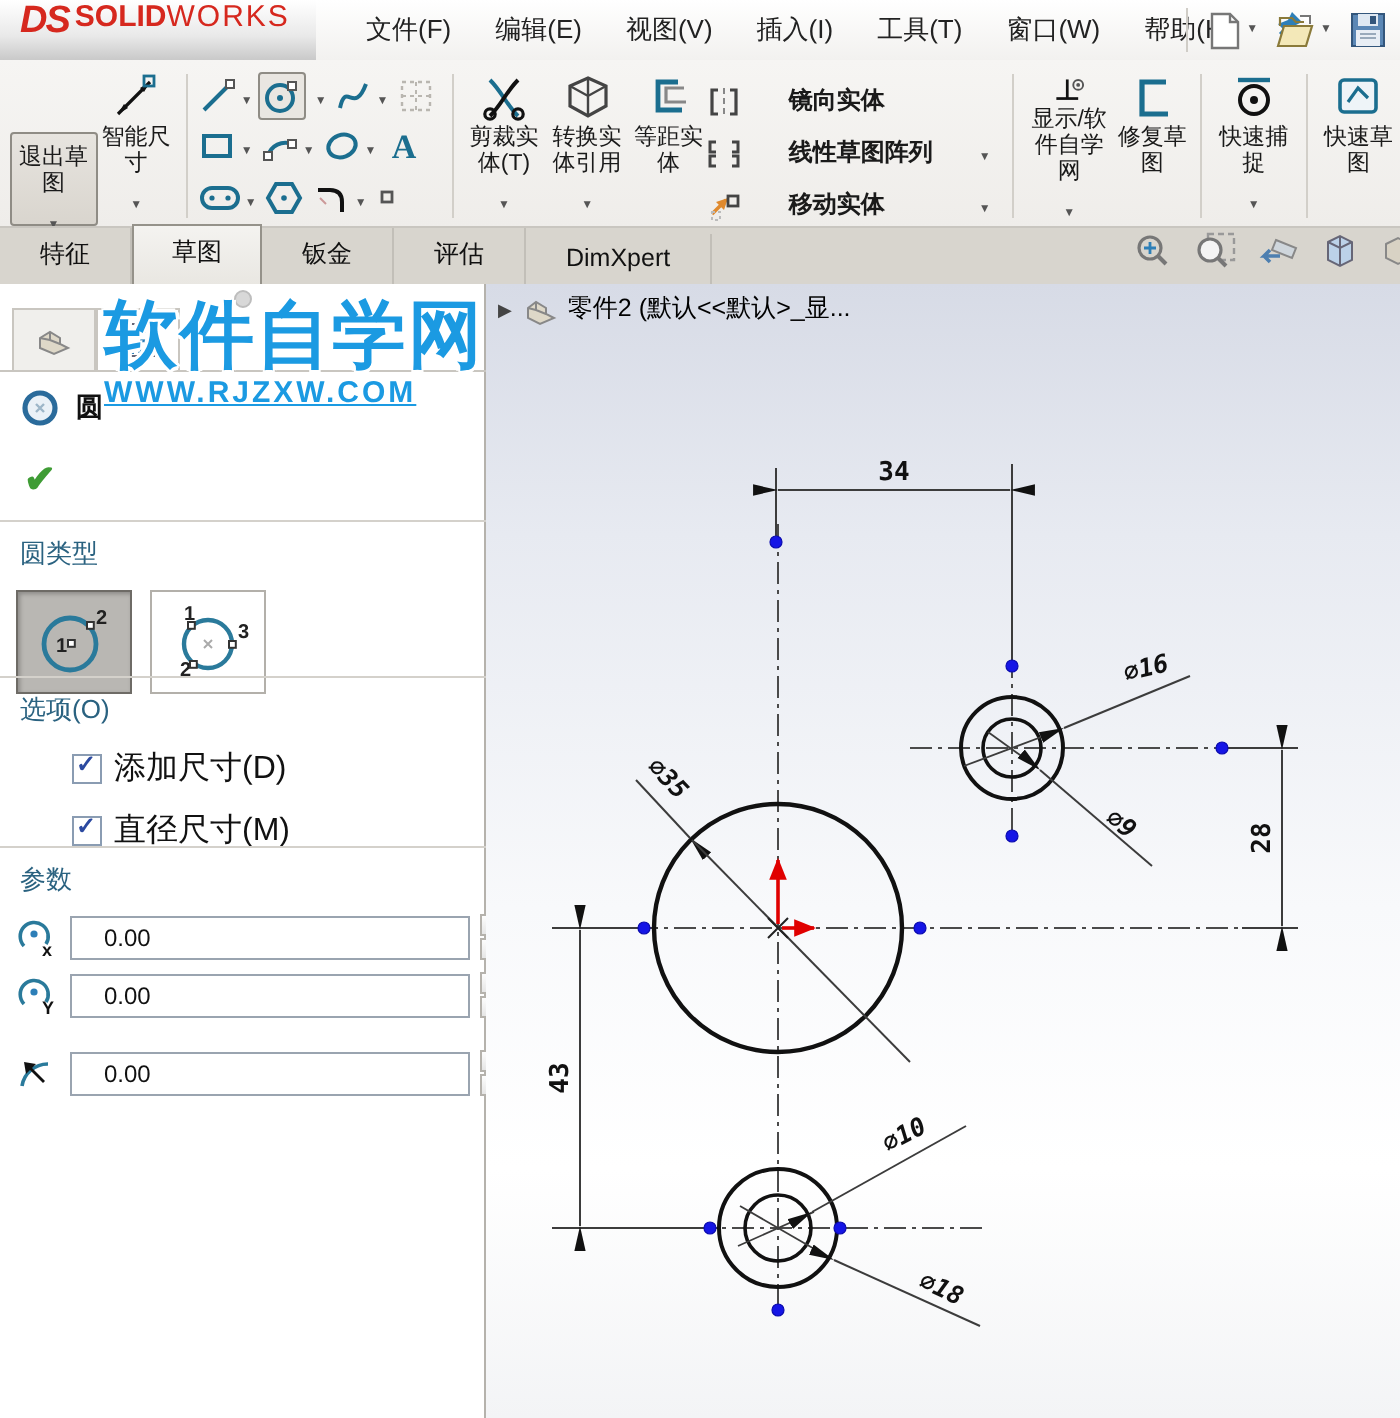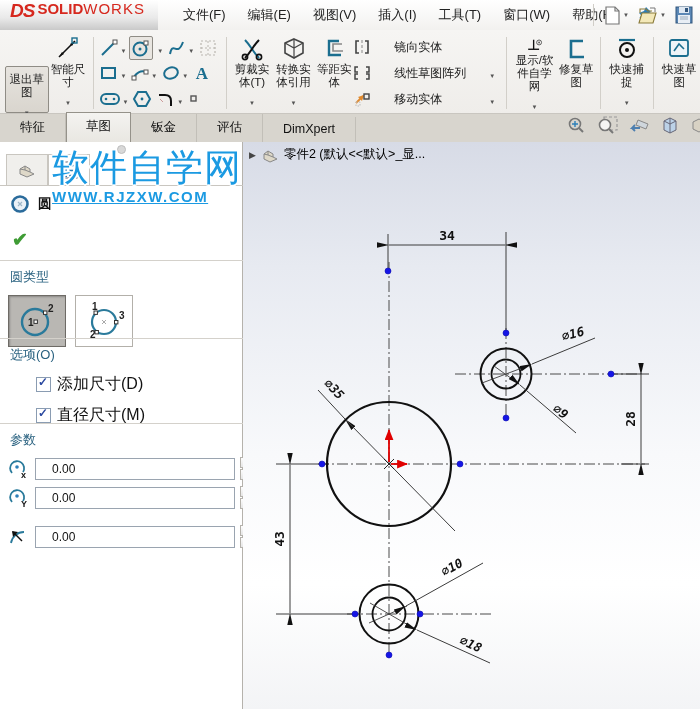--- a/index.html
+++ b/index.html
@@ -32,40 +32,40 @@
   .tb-big .tb-label{font-size:11.5px;line-height:13px;text-align:center;color:#1a1a1a;margin-top:2px;}
   .tb-big .dd{margin-top:2px;}
   .dd::after{content:"▼";font-size:6px;color:#555;}
   .tb-big.selected{background:linear-gradient(180deg,#e7e4df,#d9d5ce);border:1px solid #8f8c85;margin-top:33px;}
   .tb-grid{display:flex;flex-direction:column;justify-content:space-between;padding:2px 0;}
   .g-row{display:flex;align-items:center;height:25px;}
   .g-cell{display:flex;align-items:center;padding:1px 1px;margin-right:2px;}
   .g-cell .dd{margin-left:1px;}
   .g-cell.sel{border:1px solid #8f8c85;background:#e9e6e1;border-radius:2px;}
   .tb-trio{display:flex;flex-direction:column;justify-content:space-between;padding:2px 0;width:148px;}
-  .t-row{display:flex;align-items:center;height:24px;gap:23px;}
+  .t-row{display:flex;align-items:flex-end;height:24px;gap:23px;font-weight:bold;}
   .t-row .t-label{font-size:12px;color:#1a1a1a;white-space:nowrap;}
   .t-row .dd{margin-left:auto;margin-right:6px;}
   
   .tabbar{position:absolute;left:0;top:114px;width:700px;height:28px;background:#d8d5ce;
     border-bottom:1px solid #b9b6af;display:flex;align-items:flex-end;}
   .tab{font-size:12.5px;color:#111;padding:5px 20px 6px 20px;border-right:1px solid #c2bfb8;}
   .tab.active{background:linear-gradient(180deg,#f4f3f0,#e9e7e2);border:1px solid #95928a;border-bottom:none;
     padding:5px 19px 7px 19px;}
   .headsup{margin-left:auto;display:flex;align-items:center;gap:10px;padding-right:0;height:28px;}
   
   .panel{position:absolute;left:0;top:142px;width:243px;height:567px;background:#ffffff;
     border-right:1px solid #b5b2ac;box-sizing:border-box;}
   .grip{position:absolute;left:117px;top:3px;width:7px;height:7px;border-radius:50%;
     background:#d8d8d8;border:1px solid #bdbdbd;}
   .ptabs{position:absolute;left:0px;top:12px;display:flex;border-bottom:1px solid #c9c6c0;width:243px;padding-left:6px;}
   .ptab{width:40px;height:30px;display:flex;align-items:center;justify-content:center;border:1px solid #c9c6c0;border-bottom:none;background:#f0efec;}
   .ptab.active{background:#ffffff;}
   .watermark{position:absolute;left:52px;top:6px;width:190px;pointer-events:none;z-index:5;}
-  .wm-title{font-size:37px;font-weight:normal;color:#1b9ae2;line-height:40px;letter-spacing:1px;
+  .wm-title{font-size:37px;font-weight:bold;color:#1b9ae2;line-height:40px;letter-spacing:1px;
     text-shadow:-2px 0 #fff,2px 0 #fff,0 -2px #fff,0 2px #fff,-1px -1px #fff,1px 1px #fff,1px -1px #fff,-1px 1px #fff;text-align:center;}
   .wm-url{font-size:15px;font-weight:bold;color:#1b9ae2;letter-spacing:1.5px;
     text-shadow:-1px 0 #fff,1px 0 #fff,0 -1px #fff,0 1px #fff;text-decoration:underline;}
   .pm-title-row{position:absolute;left:10px;top:52px;display:flex;align-items:center;gap:8px;}
   .pm-title{font-size:13.5px;font-weight:bold;color:#111;}
   .pm-ok{position:absolute;left:12px;top:86px;color:#3f9c35;font-size:19px;font-weight:bold;}
   .sec{position:absolute;left:0;width:282px;}
   .sec-head{display:flex;align-items:center;border-top:1px solid #d4d1cb;padding:7px 10px 5px 10px;}
   .sec-label{font-size:13px;color:#2a6280;}
   .chev{margin-left:auto;margin-right:14px;}

